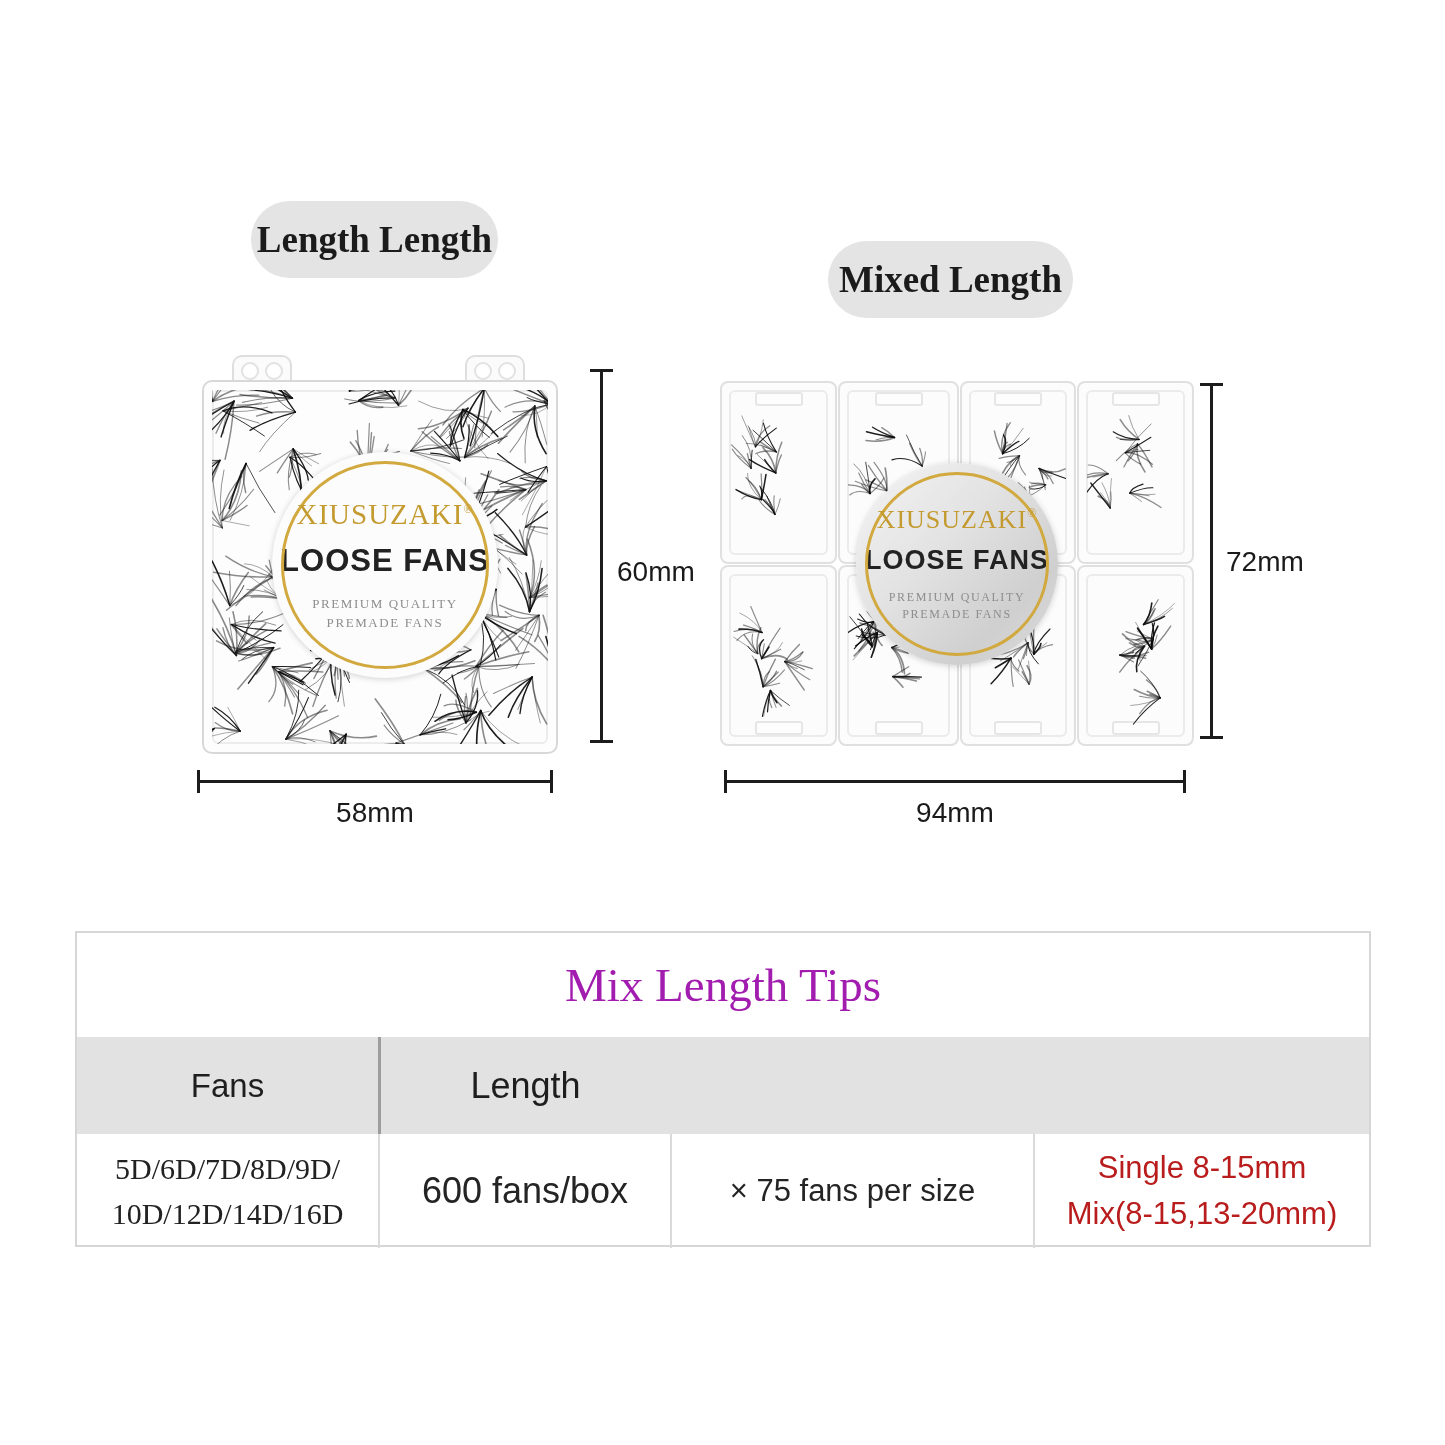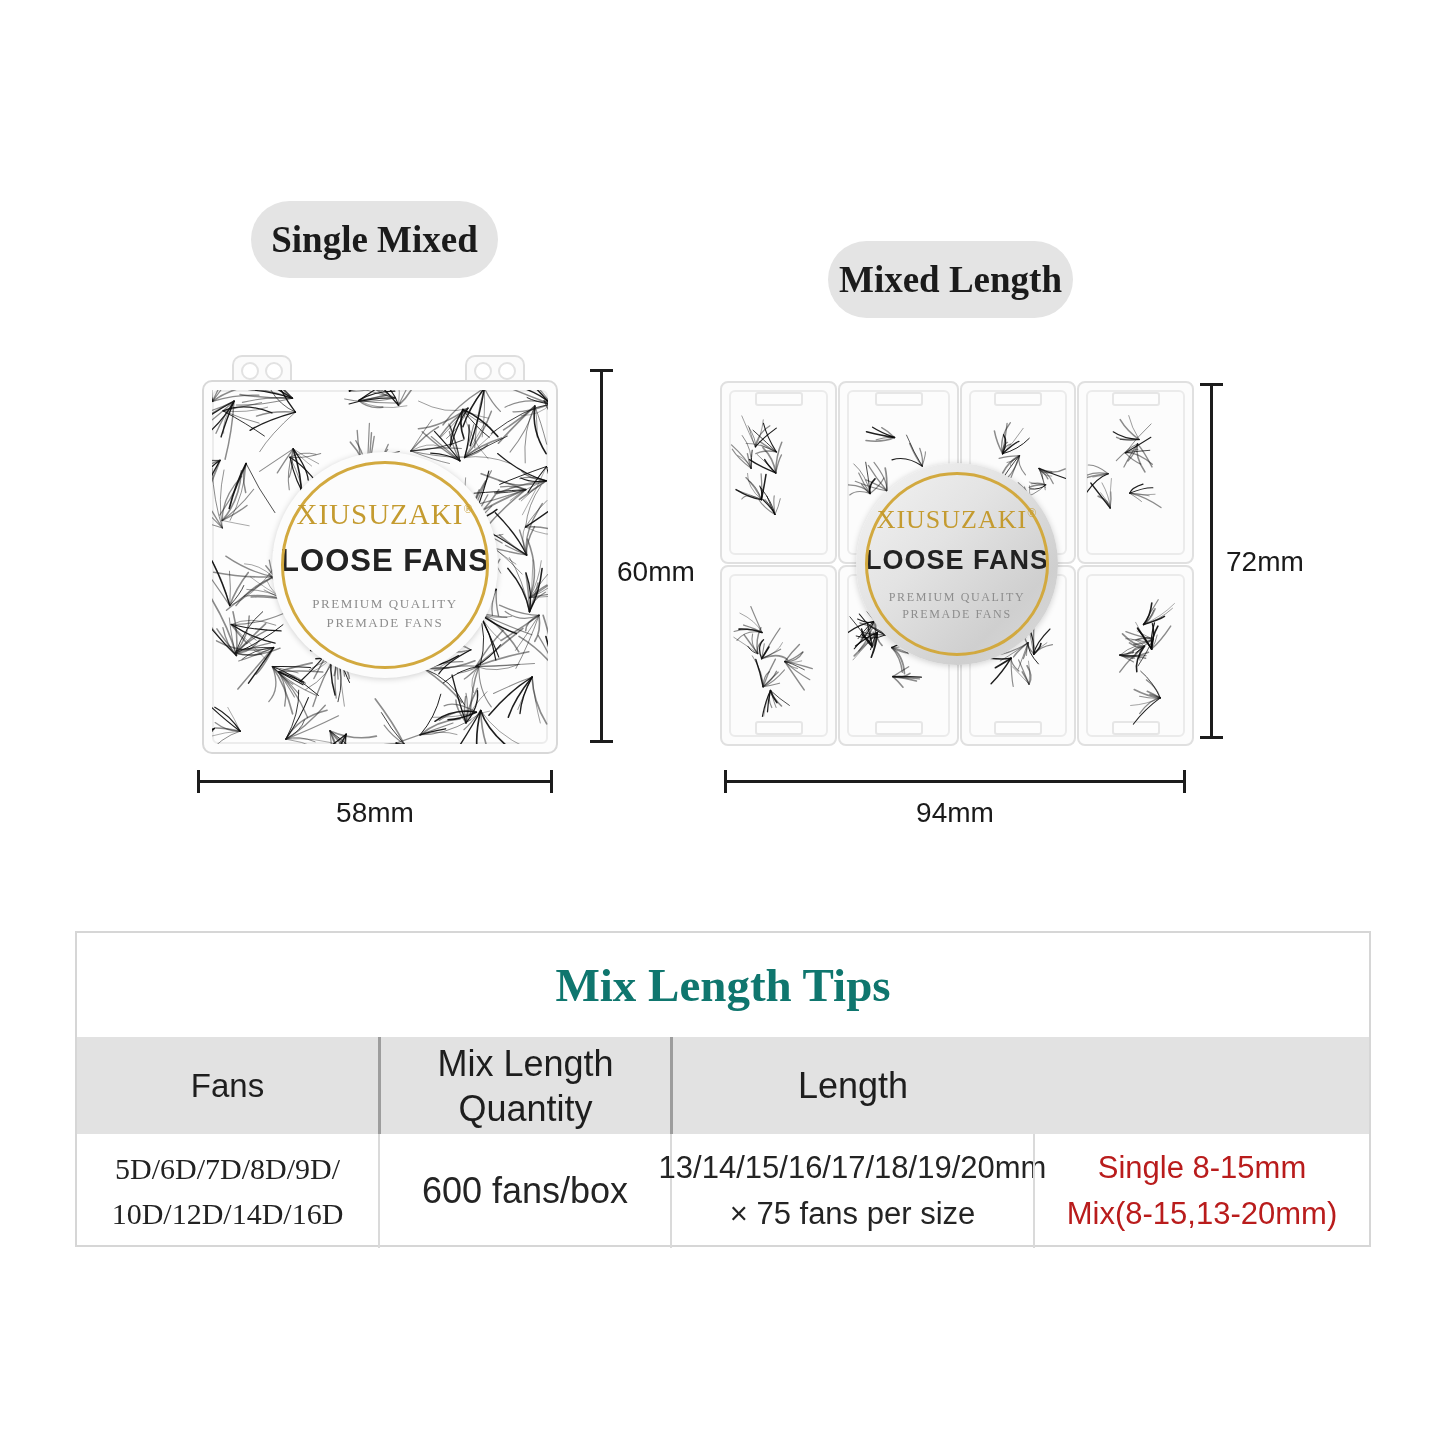--- a/index.html
+++ b/index.html
@@ -49,41 +49,41 @@
   .vline::before{top:0;} .vline::after{bottom:0;}
   .hline{position:absolute;height:3px;background:#1c1c1c;}
   .hline::before,.hline::after{content:"";position:absolute;top:-10px;width:3px;height:23px;background:#1c1c1c;}
   .hline::before{left:0;} .hline::after{right:0;}
   .dimlabel{position:absolute;font-size:28px;color:#1a1a1a;}
   .dimlabel.centered{width:180px;text-align:center;}
 
   
   .tbl{position:absolute;left:75px;top:931px;width:1296px;height:316px;border:2px solid #d6d6d6;background:#fff;box-sizing:border-box;}
   .tbl-title{height:104px;display:flex;align-items:center;justify-content:center;
-             font-family:"Liberation Serif",serif;font-weight:700;font-size:47px;color:#0f766e;}
+             font-family:"Liberation Serif",serif;font-weight:400;font-size:47px;color:#a21caf;}
   .tbl-head{height:97px;display:grid;grid-template-columns:301px 292px 363px 1fr;background:#e2e2e2;}
   .tbl-head .cell{display:flex;align-items:center;justify-content:center;text-align:center;
                   font-size:33px;color:#1e1e1e;line-height:1.25;padding:0 14px;}
   .tbl-head .cell+.cell{border-left:3px solid #9d9d9d;}
   .tbl-head .cell.big{font-size:36px;font-weight:500;}
   .tbl-body{height:114px;display:grid;grid-template-columns:301px 292px 363px 1fr;}
   .tbl-body .cell{display:flex;flex-direction:column;align-items:center;justify-content:center;text-align:center;line-height:1.5;}
   .tbl-body .cell+.cell{border-left:2px solid #dadada;}
   .cell-fans{font-family:"Liberation Serif",serif;font-size:30px;color:#222;}
   .cell-qty{font-size:36px;color:#242424;}
   .cell-mix{font-size:31px;color:#242424;}
   .cell-len{font-size:31px;color:#b91c1c;}
 </style>
 </head>
 <body>
 
 <div class="canvas">
 
   <div class="pill pill-single">
-    <span>Single Mixed</span>
+    <span>Length Length</span>
   </div>
   <div class="pill pill-mixed">
     <span>Mixed Length</span>
   </div>
 
   <div class="hinge" style="left:232px;top:355px;">
     <span class="bump b1"></span>
     <span class="bump b2"></span>
   </div>
   <div class="hinge" style="left:465px;top:355px;">
@@ -1123,31 +1123,29 @@
   <div class="vline" style="left:1210px;top:383px;height:356px;"></div>
   <div class="dimlabel" style="left:1226px;top:546px;">72mm</div>
 
   <div class="hline" style="left:724px;top:780px;width:462px;"></div>
   <div class="dimlabel centered" style="left:865px;top:797px;">94mm</div>
 
   <div class="tbl">
     <div class="tbl-title">Mix Length Tips</div>
     <div class="tbl-head">
       <div class="cell">Fans</div>
-      <div class="cell big">Mix Length Quantity</div>
       <div class="cell big">Length</div>
     </div>
     <div class="tbl-body">
       <div class="cell cell-fans">
         <div>5D/6D/7D/8D/9D/</div>
         <div>10D/12D/14D/16D</div>
       </div>
       <div class="cell cell-qty">600 fans/box</div>
       <div class="cell cell-mix">
-        <div>13/14/15/16/17/18/19/20mm</div>
         <div>× 75 fans per size</div>
       </div>
       <div class="cell cell-len">
         <div>Single 8-15mm</div>
         <div>Mix(8-15,13-20mm)</div>
       </div>
     </div>
   </div>
 
 </div>

